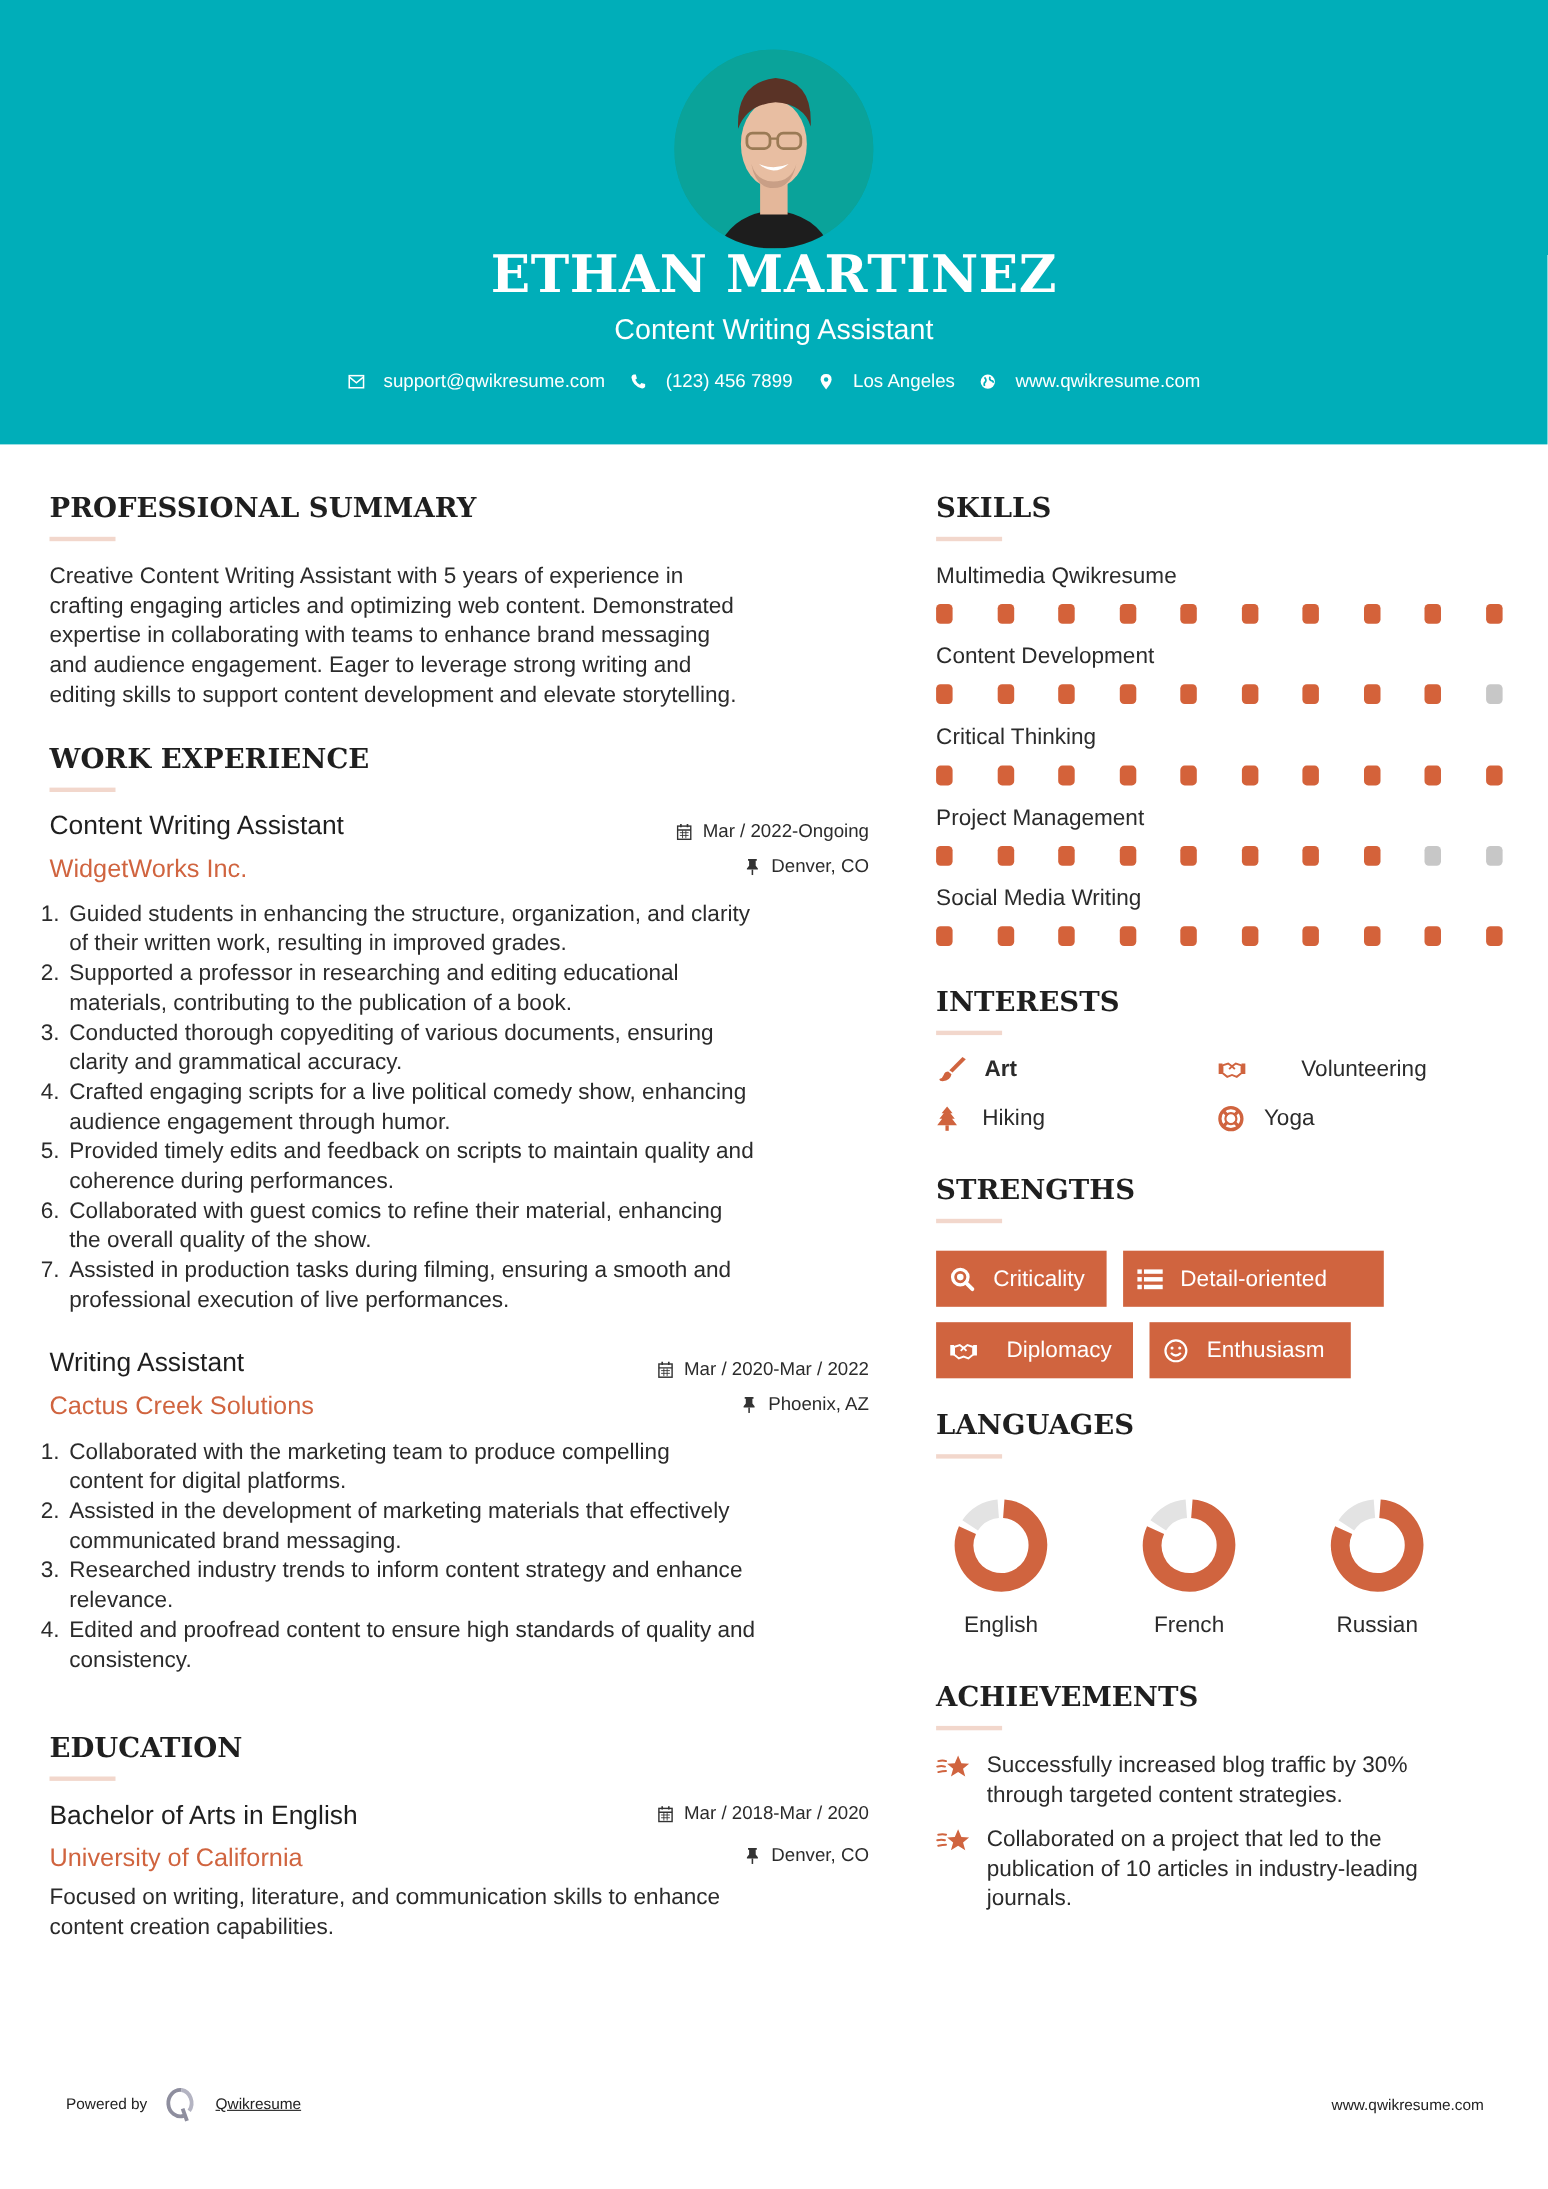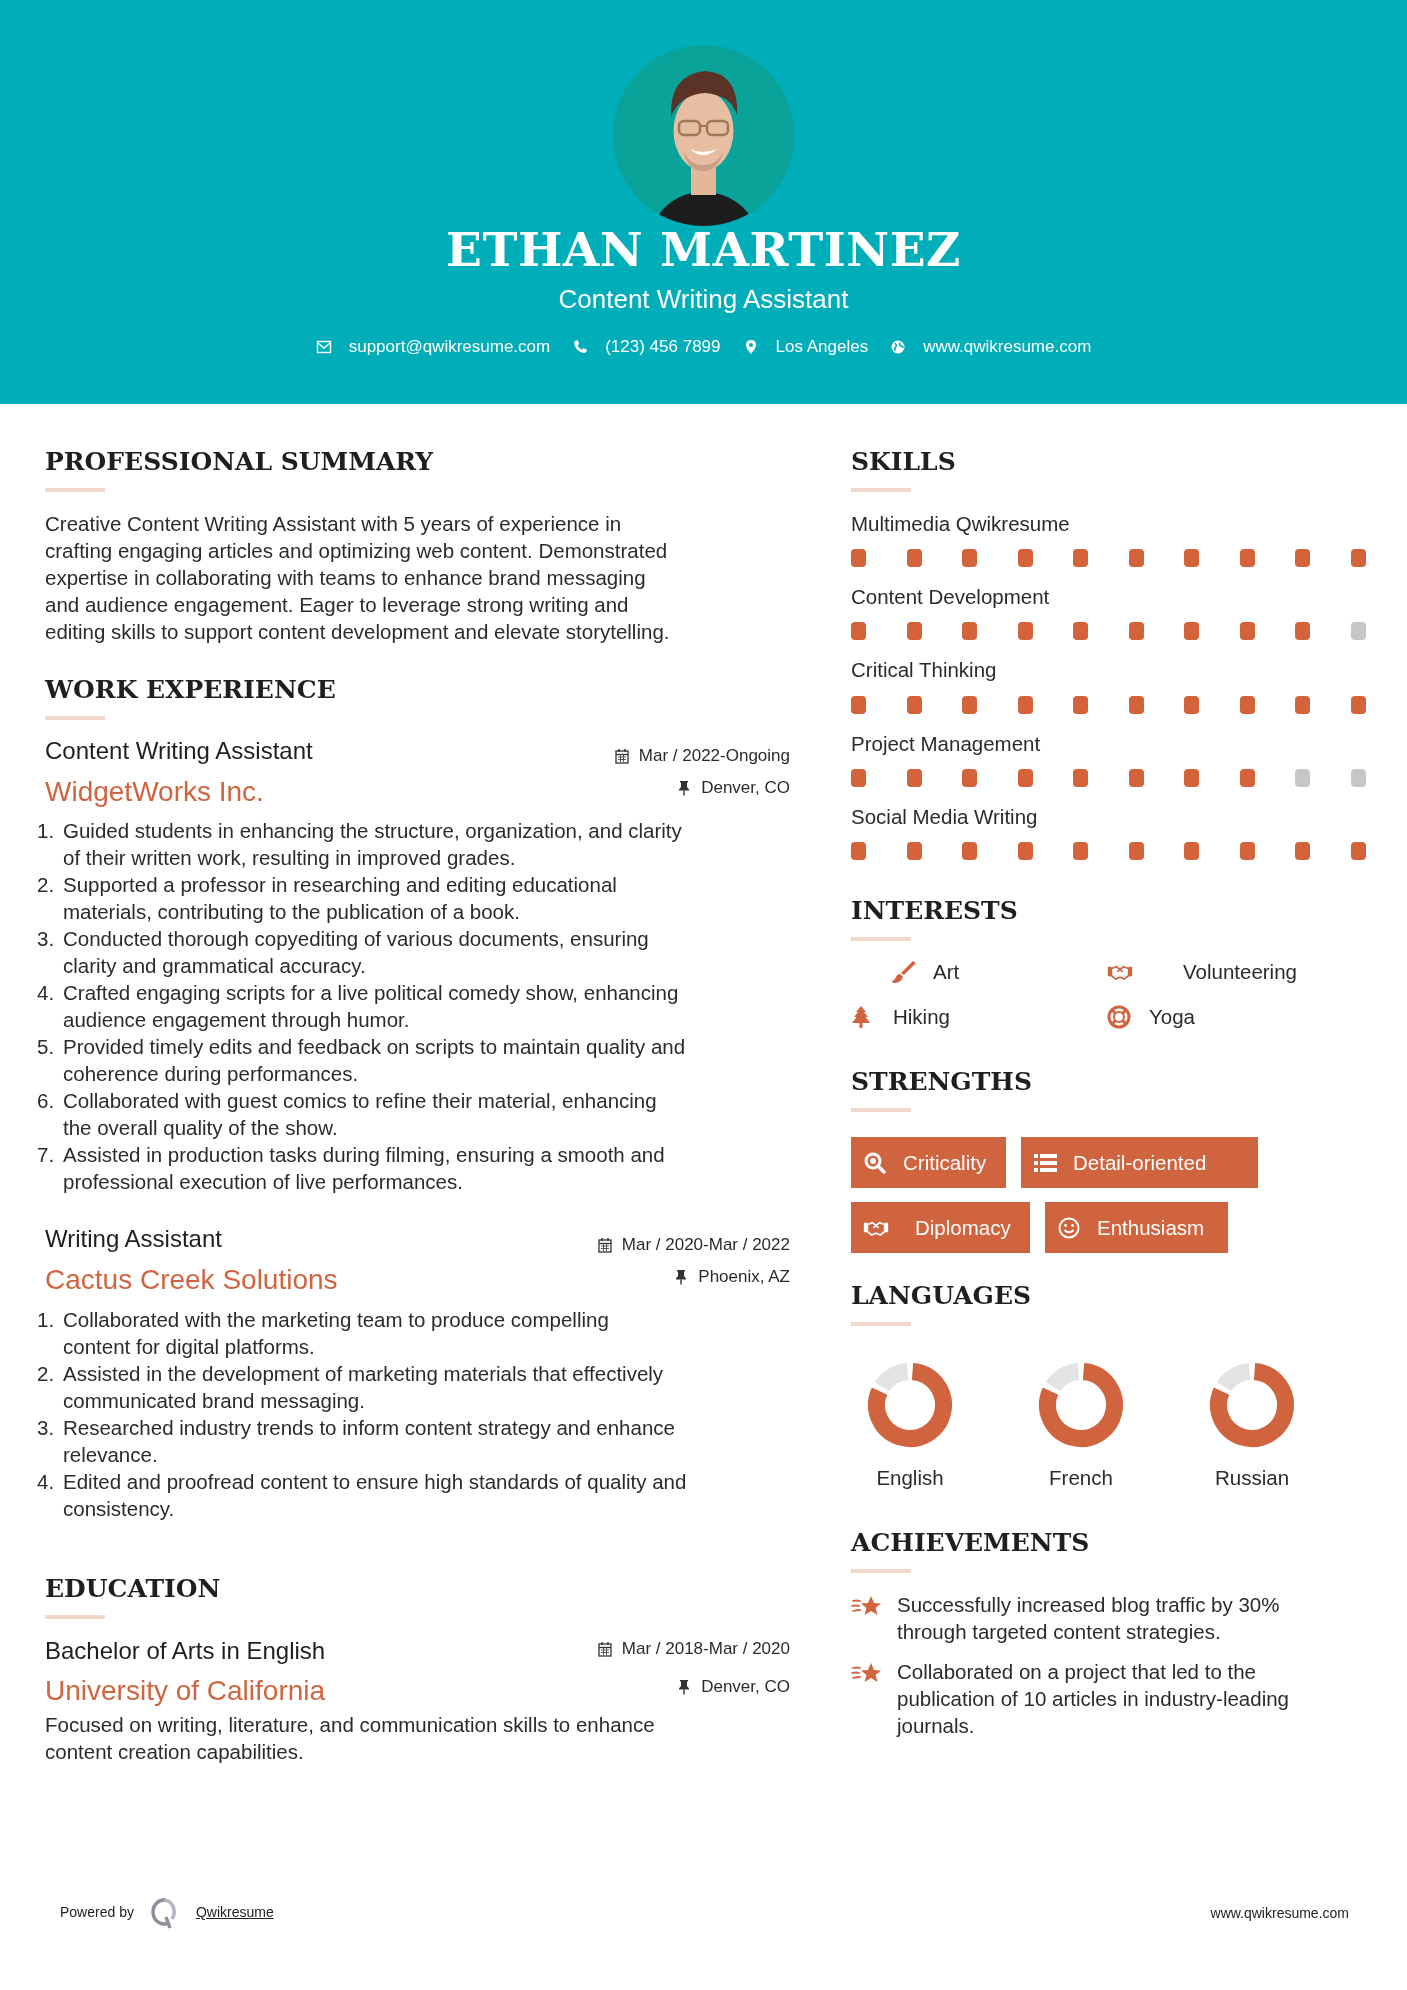--- a/index.html
+++ b/index.html
@@ -16,21 +16,21 @@
   .contact { display: flex; align-items: center; margin: 0 11px; }
   .contact .ic { width: 16px; height: 16px; margin-right: 17px; display: inline-flex; }
   .contact .ic svg { width: 16px; height: 16px; }
 
   .sec-title { position: absolute; font-family: "DejaVu Serif", "Liberation Serif", serif; font-weight: bold; font-size: 25px; color: #1f1f1f; letter-spacing: 0px; }
   .sec-rule { position: absolute; width: 60px; height: 4px; background: #f2d7cc; }
 
   .para { position: absolute; font-size: 20.5px; line-height: 27px; color: #2b2b2b; }
 
   .job-title { position: absolute; font-size: 24px; color: #1f1f1f; }
-  .company { position: absolute; font-size: 28px; color: #d0643f; }
+  .company { position: absolute; font-size: 23px; color: #d0643f; }
   .meta { position: absolute; right: 617px; font-size: 17px; color: #2b2b2b; display: flex; align-items: center; }
   .meta .ic { width: 14px; height: 16px; margin-right: 10px; display: inline-flex; }
   .meta .ic svg { width: 14px; height: 16px; }
 
   .olist { position: absolute; left: 37px; width: 760px; list-style: none; font-size: 20.5px; line-height: 27px; color: #2b2b2b; }
   .olist li { position: relative; padding-left: 26px; }
   .olist li .num { position: absolute; left: 0; top: 0; }
 
   .skill-label { position: absolute; left: 851px; font-size: 20.5px; color: #2b2b2b; }
   .dots { position: absolute; left: 851px; display: flex; }
@@ -332,21 +332,21 @@
     <span class="dot"></span>
     <span class="dot"></span>
     <span class="dot"></span>
     <span class="dot"></span>
     <span class="dot"></span>
   </div>
 
 <div class="sec-title" style="left:851px; top:896px;">INTERESTS</div>
 <div class="sec-rule" style="left:851px; top:937px;"></div>
 
-<div class="interest" style="left:891px; top:960px;">
+<div class="interest" style="left:853px; top:960px;font-weight:bold;">
   <span class="ic">
     <svg viewBox="0 0 26 24">
         <path d="M22 1 L25 3 L13 15 L10 13 Z" fill="#d0643f"></path>
         <path d="M9 14 L12 16.5 Q11 22 4 23 Q1 23 1 21 Q4 20 5 17 Q6 14 9 14 Z" fill="#d0643f"></path>
       </svg>
   </span>
   <span>Art</span>
 </div>
 <div class="interest" style="left:1107px; top:960px;gap:34px;">
   <span class="ic">

